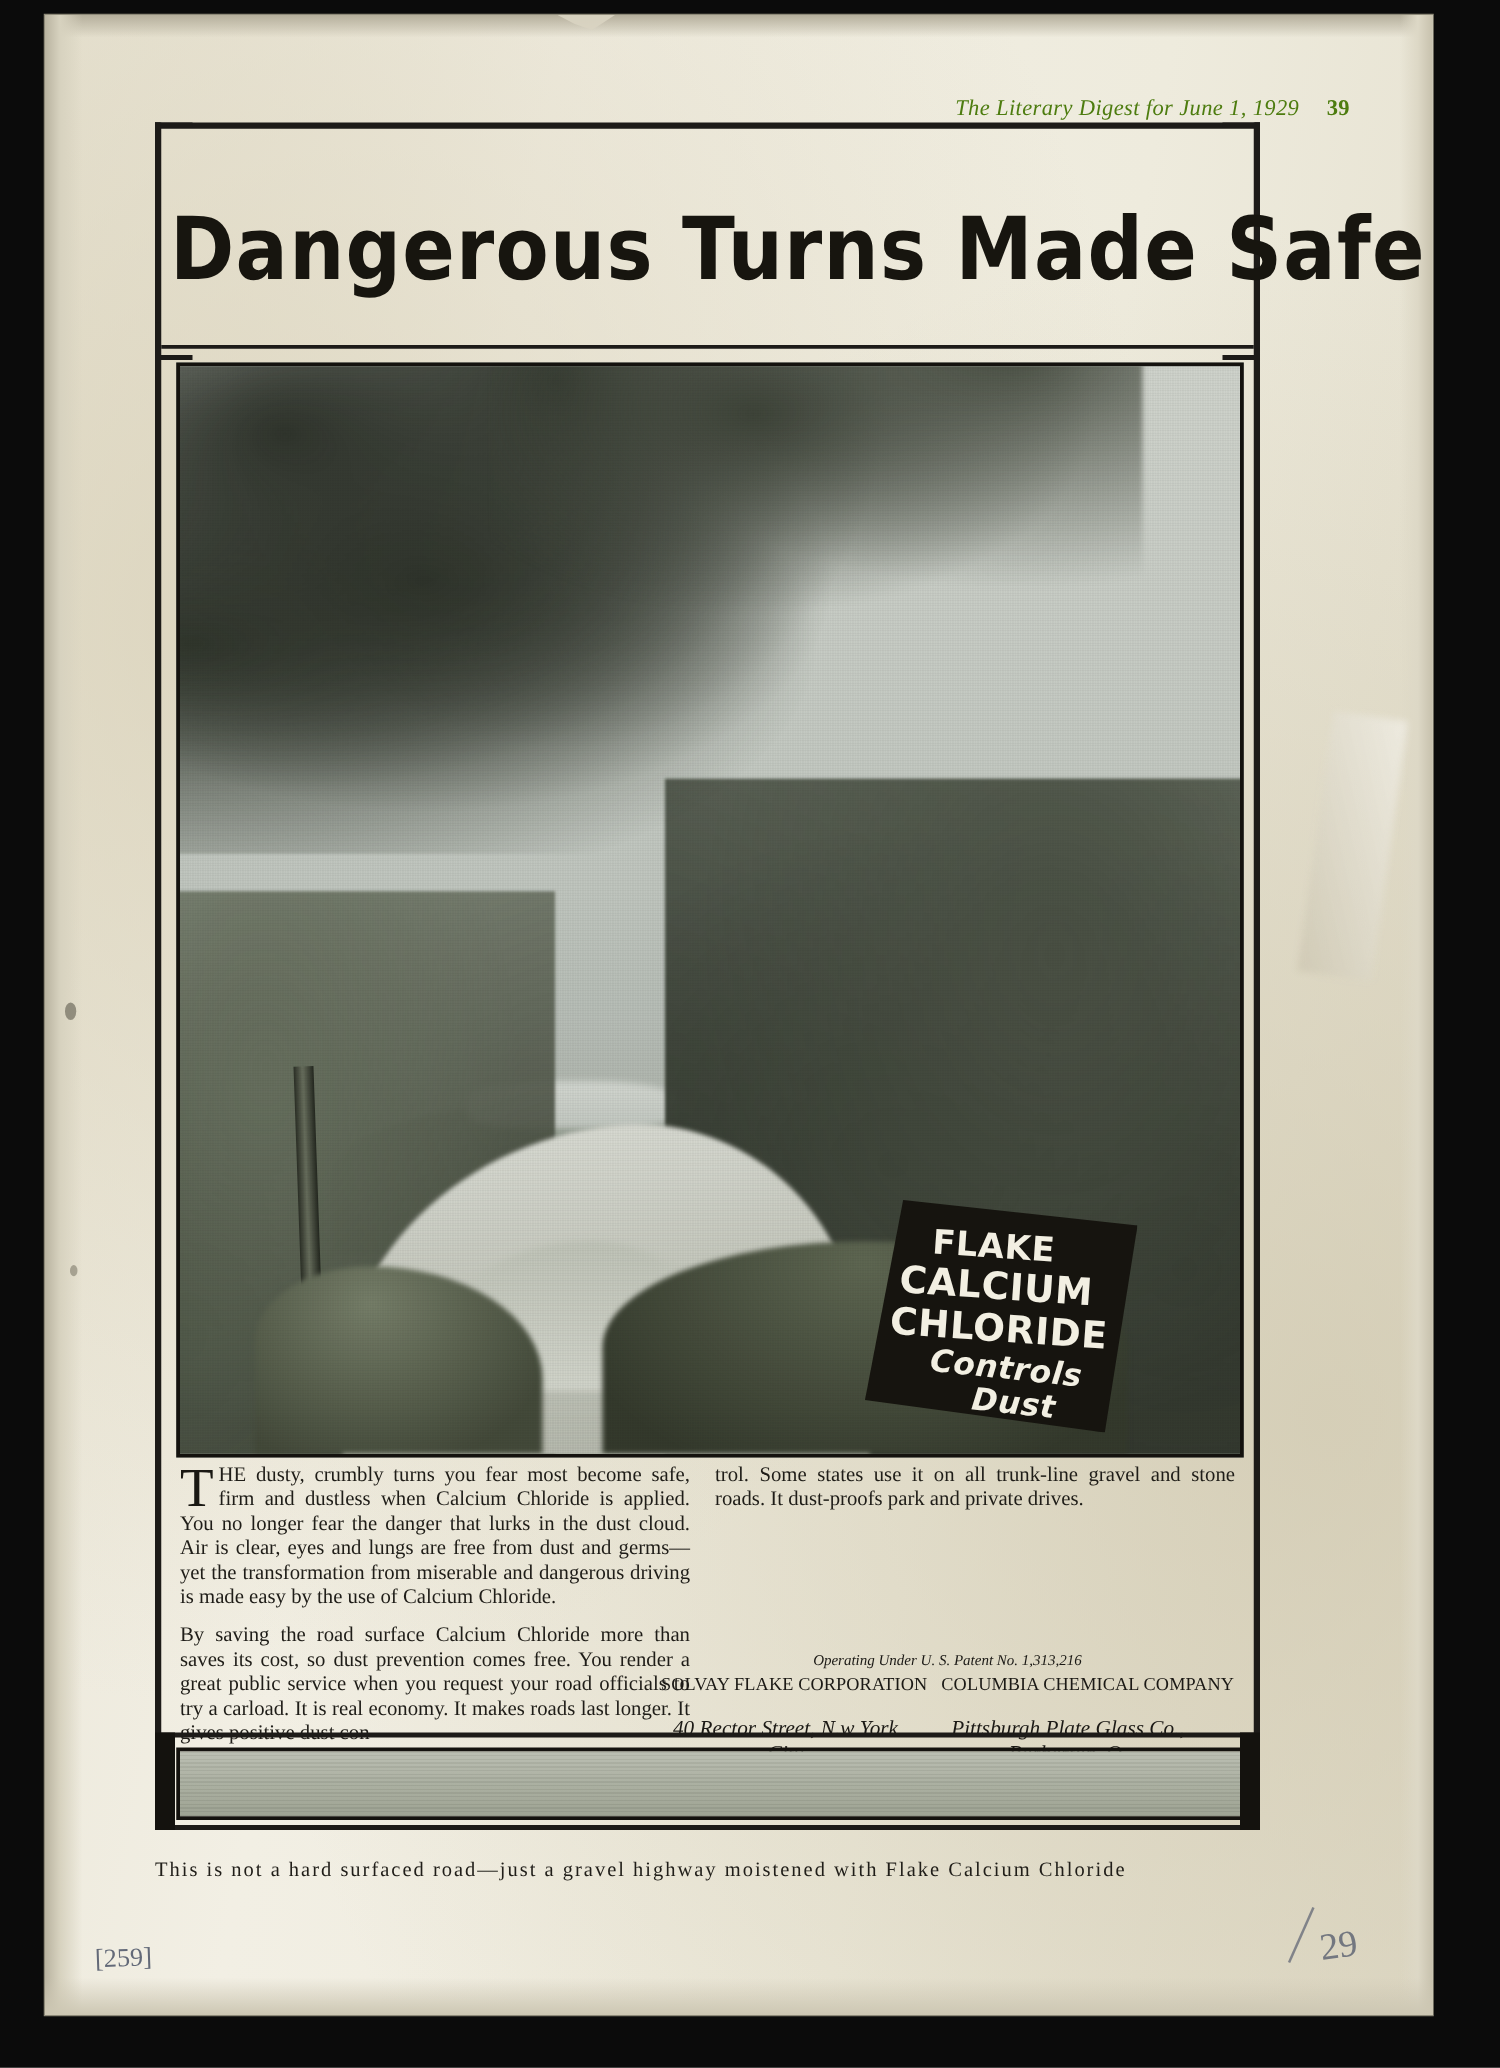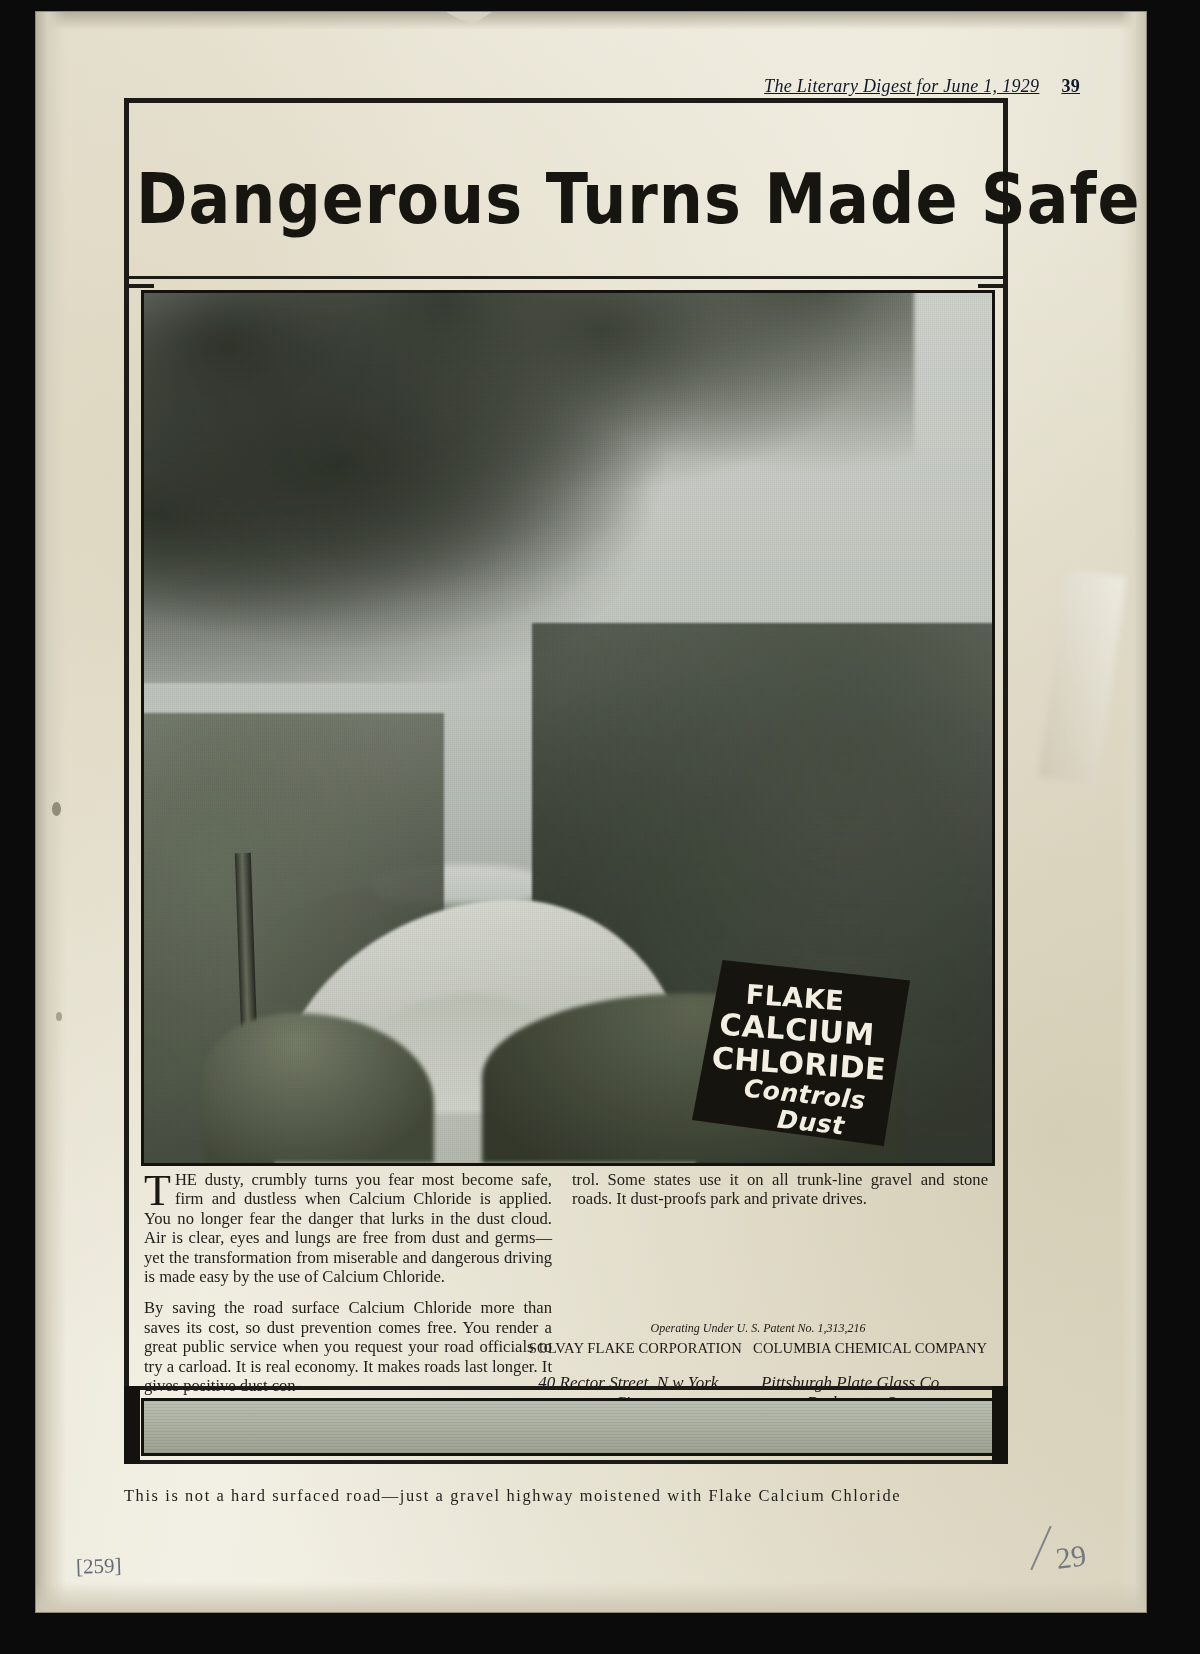--- a/index.html
+++ b/index.html
@@ -66,24 +66,23 @@
   }
 
   
   .running-head {
     position: absolute;
     right: 66px;
     top: 64px;
     font-family: "Liberation Serif", serif;
     font-size: 18px;
     font-style: italic;
-    color: #0f172a;
+    color: #4d7c0f;
     letter-spacing: 0.3px;
     white-space: nowrap;
-    text-decoration: underline;
   }
   .running-head .folio {
     font-style: normal;
     font-weight: bold;
     margin-left: 22px;
     font-size: 18px;
   }
 
   
   #ad {

